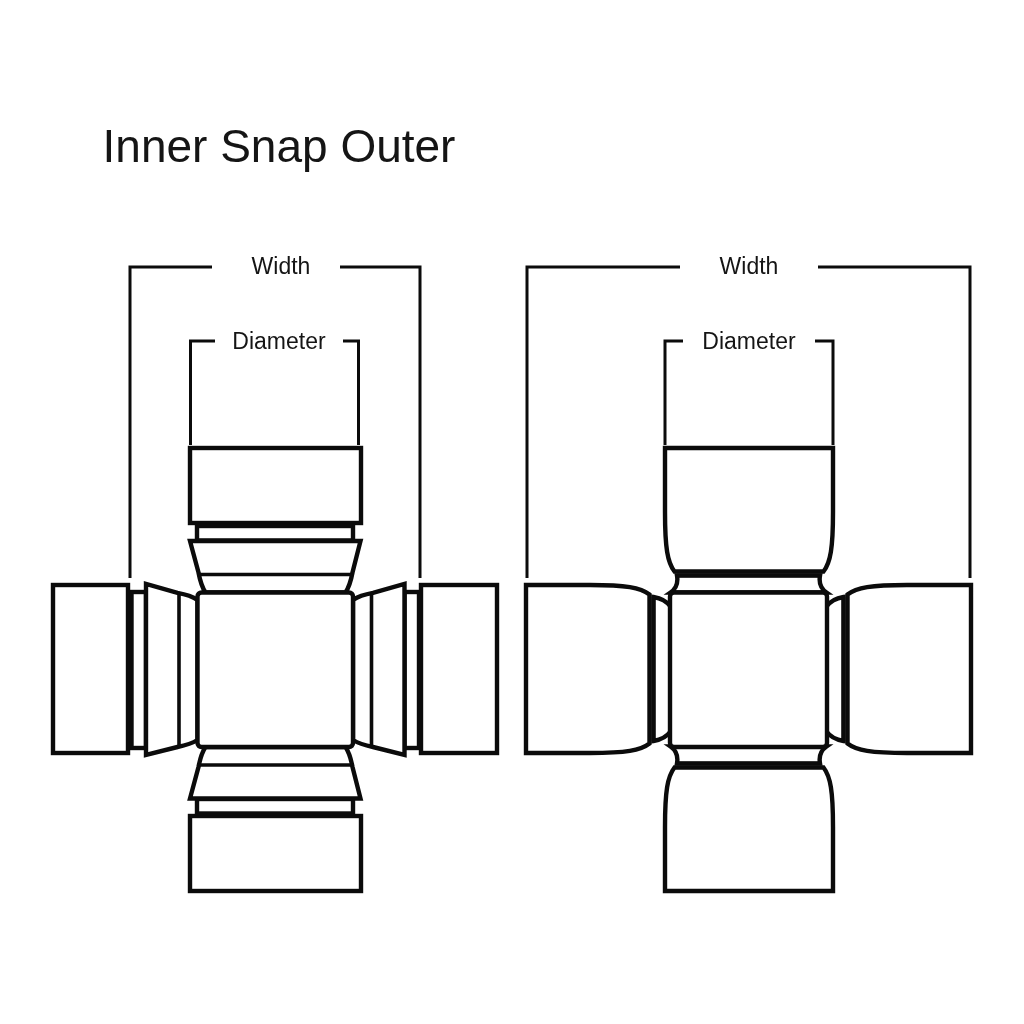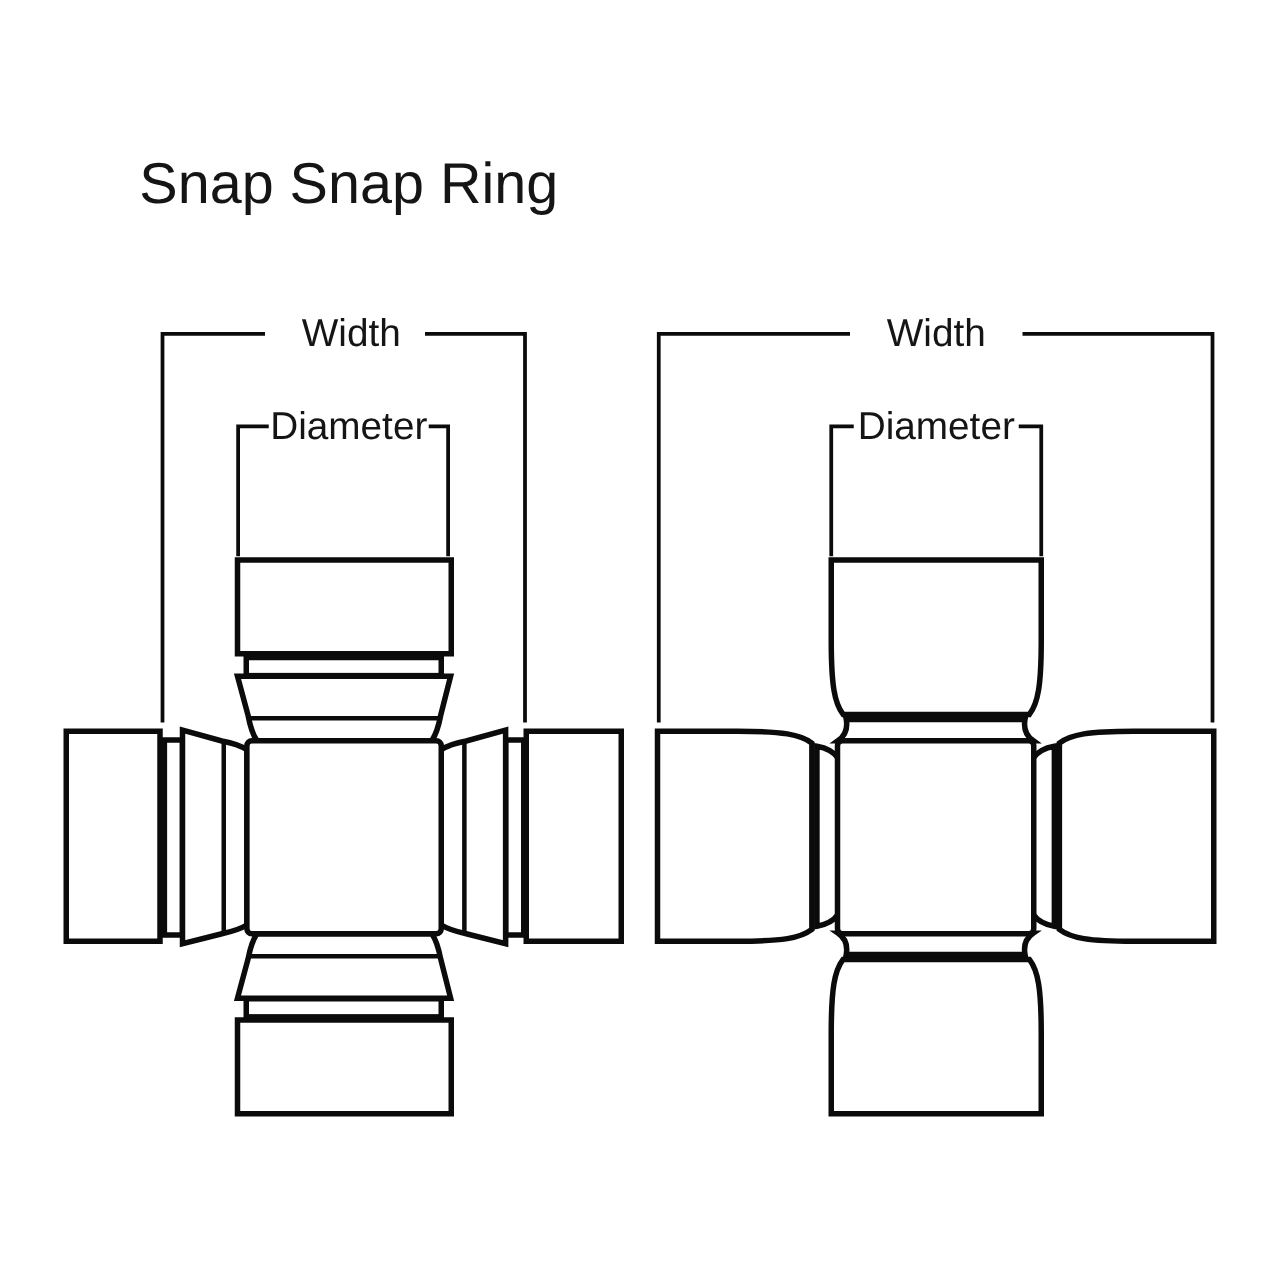--- a/index.html
+++ b/index.html
@@ -22,28 +22,28 @@
   .label{
     position:absolute;
     transform:translate(-50%,-50%);
     color:var(--text);
     white-space:nowrap;
     background:var(--bg);
     padding:0 6px;
     line-height:1;
   }
   .title{font-size:46px;letter-spacing:0px;}
-  .dimlabel{font-size:31px;}
+  .dimlabel{font-size:23px;}
 </style>
 </head>
 <body>
 
 <div class="canvas">
 
-  <span class="label title" style="left:279px;top:146px;">Snap Snap Ring</span>
+  <span class="label title" style="left:279px;top:146px;">Inner Snap Outer</span>
 
   <span class="label dimlabel" style="left:281px;top:266px;">Width</span>
   <span class="label dimlabel" style="left:749px;top:266px;">Width</span>
 
   <span class="label dimlabel" style="left:279px;top:341px;">Diameter</span>
   <span class="label dimlabel" style="left:749px;top:341px;">Diameter</span>
 
   <svg class="linework" viewBox="0 0 1024 1024" aria-hidden="true">
 
     <g>

